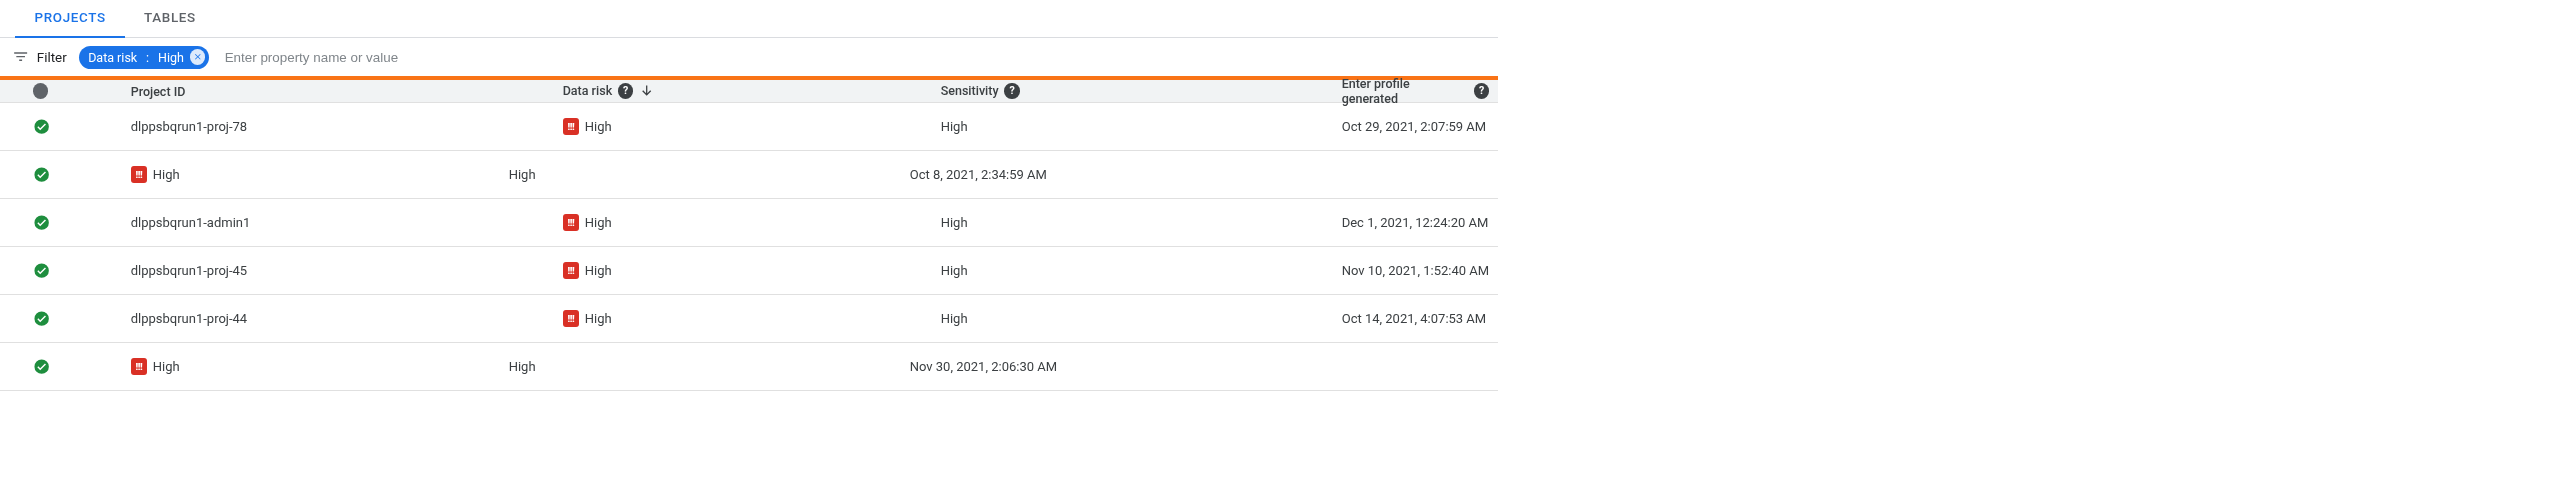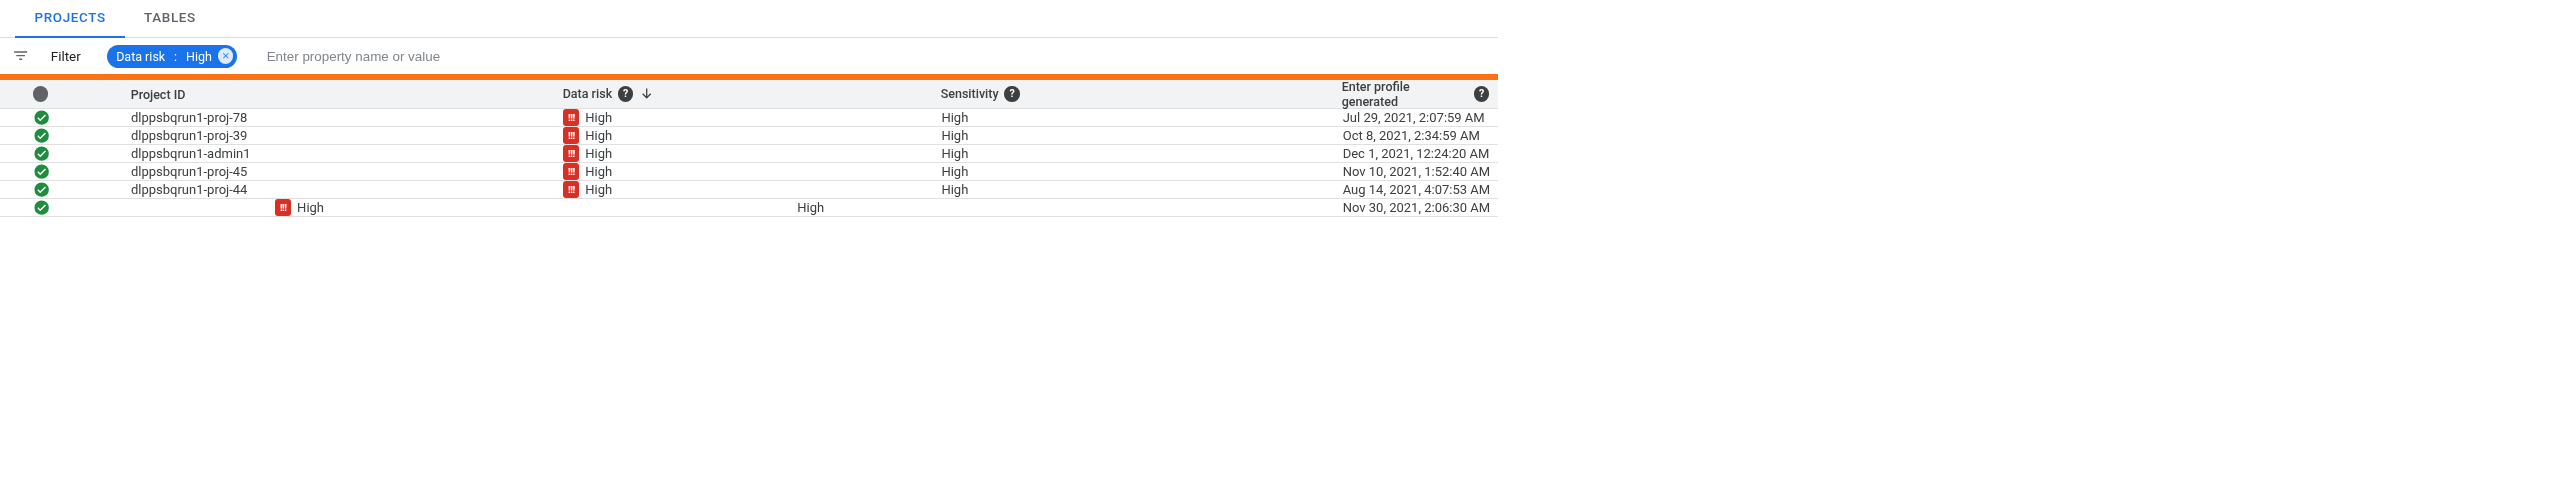--- a/index.html
+++ b/index.html
@@ -39,22 +39,22 @@
     color: #1a73e8;
     border-bottom-color: #1a73e8;
   }
 
   
   .filterbar {
     display: flex;
     align-items: center;
     height: 42px;
     padding: 0 11.5px;
-    gap: 22px;
-    border-bottom: 6px solid #f97316;
+    gap: 8px;
+    border-bottom: 4px solid #f97316;
   }
   .filter-icon {
     width: 17.3px; height: 17.3px;
     color: #5f6368;
   }
   .filter-label {
     font-size: 13.4px;
     color: #202124;
     margin-right: 3.8px;
   }
@@ -91,28 +91,27 @@
   
   .thead, .trow {
     display: flex;
     align-items: center;
     border-bottom: 1px solid #e0e0e0;
   }
   .thead {
     background: #f1f3f4;
     color: #3c4043;
     font-weight: 500;
-    height: 29px;
+    height: 23px;
     font-size: 12.5px;
   }
   .trow {
-    height: 18px;
+    height: 48px;
     font-size: 13px;
     color: #3c4043;
-    justify-content: space-between;
   }
   .cell { padding: 0 7.7px; display: flex; align-items: center; gap: 5.8px; }
   .c-status { width: 123px; padding-left: 33px; }
   .c-project { width: 432px; }
   .c-risk { width: 378px; }
   .c-sens { width: 401px; }
   .c-gen { width: 163px; flex: 0 0 auto; }
 
   .help-icon {
     width: 15.4px; height: 15.4px; border-radius: 50%;
@@ -202,32 +201,29 @@
       <span>dlppsbqrun1-proj-78</span>
     </div>
     <div class="cell c-risk">
       <span class="risk-icon">!!!</span>
       <span>High</span>
     </div>
     <div class="cell c-sens">
       <span>High</span>
     </div>
     <div class="cell c-gen">
-      <span>Jul 29, 2021, 2:07:59 AM</span>
-    </div>
-  </div>
-
-  <div class="trow">
-    <div class="cell c-status">
-      <svg class="status-check" viewBox="0 0 24 24" fill="currentColor">
-            <path d="M12 2a10 10 0 1 0 0 20 10 10 0 0 0 0-20zm-2 15-4-4 1.4-1.4L10 14.2l6.6-6.6L18 9l-8 8z"></path>
-          </svg>
-    </div>
-    <div class="cell c-project">
-      <span>dlppsbqrun1-proj-39</span>
+      <span>Oct 29, 2021, 2:07:59 AM</span>
+    </div>
+  </div>
+
+  <div class="trow">
+    <div class="cell c-status">
+      <svg class="status-check" viewBox="0 0 24 24" fill="currentColor">
+            <path d="M12 2a10 10 0 1 0 0 20 10 10 0 0 0 0-20zm-2 15-4-4 1.4-1.4L10 14.2l6.6-6.6L18 9l-8 8z"></path>
+          </svg>
     </div>
     <div class="cell c-risk">
       <span class="risk-icon">!!!</span>
       <span>High</span>
     </div>
     <div class="cell c-sens">
       <span>High</span>
     </div>
     <div class="cell c-gen">
       <span>Oct 8, 2021, 2:34:59 AM</span>
@@ -286,21 +282,21 @@
       <span>dlppsbqrun1-proj-44</span>
     </div>
     <div class="cell c-risk">
       <span class="risk-icon">!!!</span>
       <span>High</span>
     </div>
     <div class="cell c-sens">
       <span>High</span>
     </div>
     <div class="cell c-gen">
-      <span>Aug 14, 2021, 4:07:53 AM</span>
+      <span>Oct 14, 2021, 4:07:53 AM</span>
     </div>
   </div>
 
   <div class="trow">
     <div class="cell c-status">
       <svg class="status-check" viewBox="0 0 24 24" fill="currentColor">
             <path d="M12 2a10 10 0 1 0 0 20 10 10 0 0 0 0-20zm-2 15-4-4 1.4-1.4L10 14.2l6.6-6.6L18 9l-8 8z"></path>
           </svg>
     </div>
     <div class="cell c-risk">

